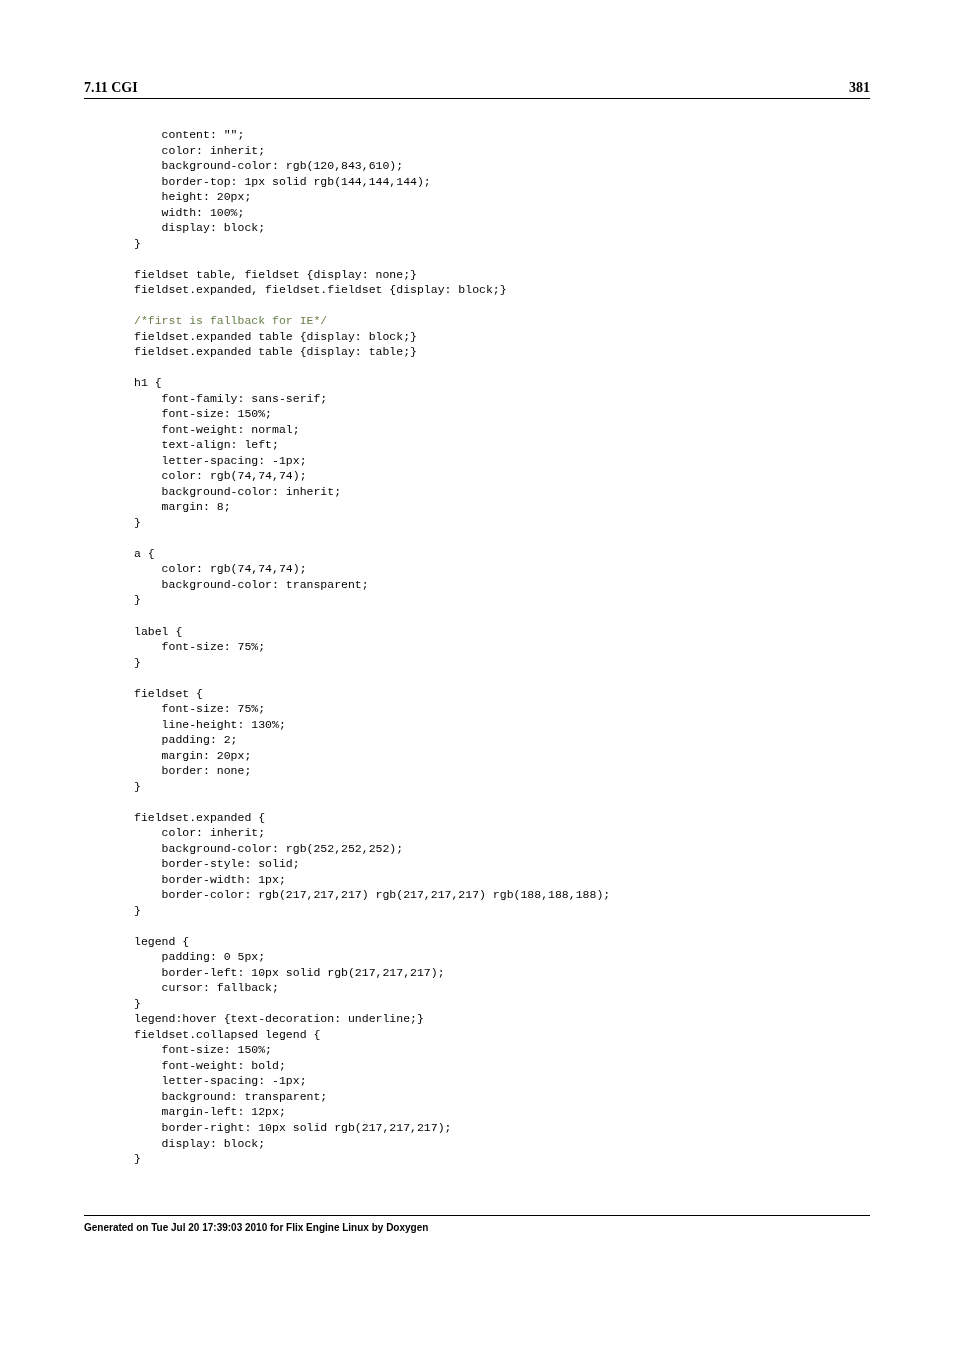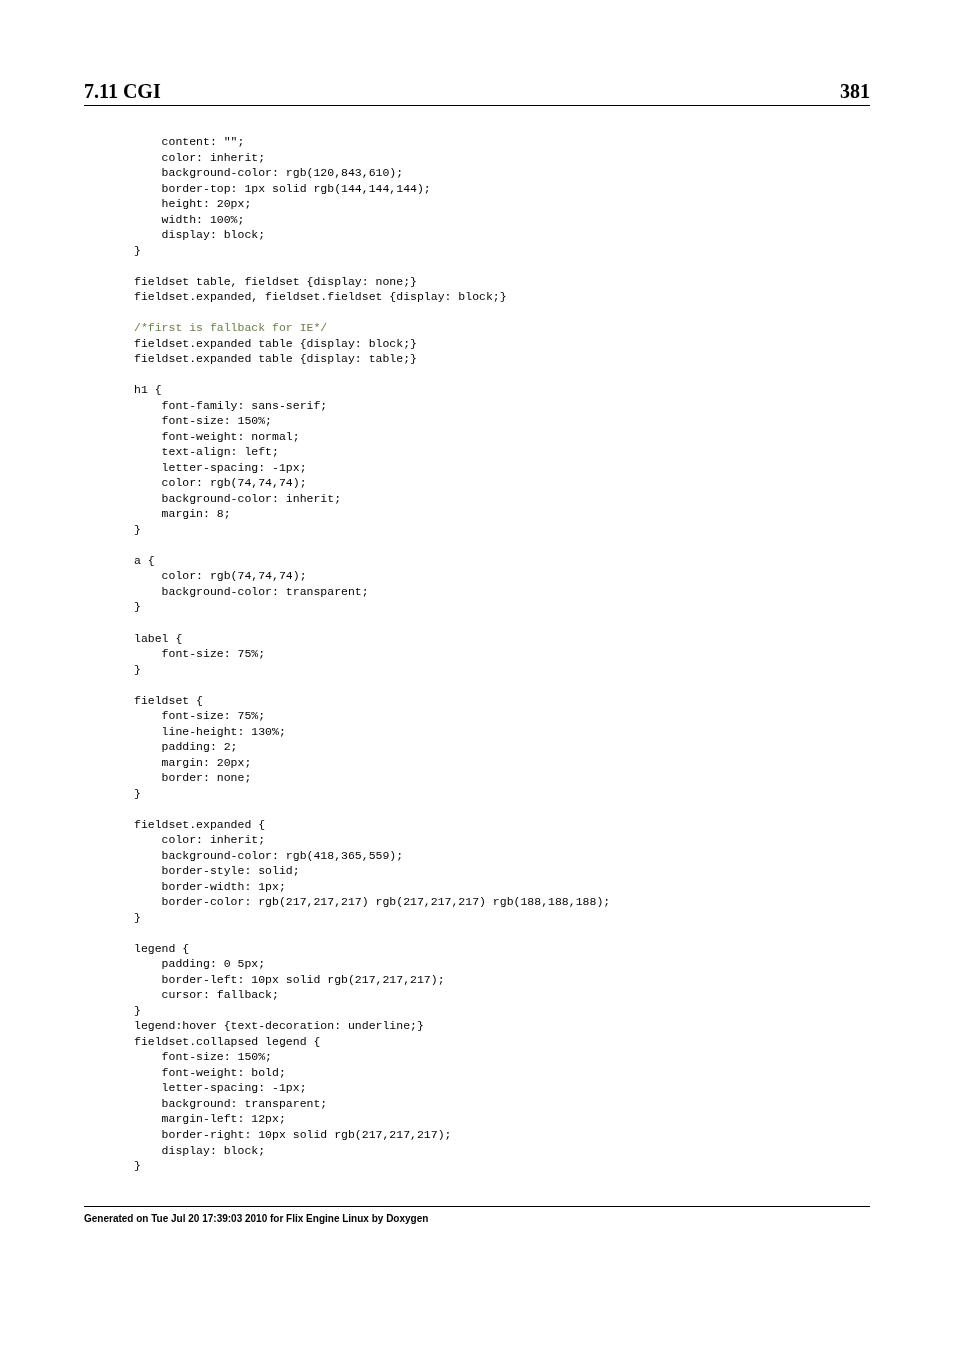--- a/index.html
+++ b/index.html
@@ -11,39 +11,39 @@
     font-size: 13px;
     color: #000;
   }
   .page {
     padding: 80px 84px 40px 84px;
   }
   .header-row {
     display: flex;
     justify-content: space-between;
     font-weight: bold;
-    font-size: 20px;
+    font-size: 14px;
     margin-bottom: 2px;
   }
   .rule {
     border: none;
     border-top: 1.5px solid #000;
     margin: 2px 0 28px 0;
   }
   .code-block {
     font-family: "Courier New", Courier, monospace;
     font-size: 11.5px;
     line-height: 1.35;
     white-space: pre;
     color: #000;
     margin-left: 50px;
   }
   .kw { color: #6a7f49; }
   .footer {
-    margin-top: 32px;
+    margin-top: 48px;
   }
   .footer-rule {
     border: none;
     border-top: 1px solid #000;
     margin: 0 0 6px 0;
   }
   .footer-text {
     font-size: 10px;
     font-weight: bold;
     font-family: Arial, Helvetica, sans-serif;
@@ -99,21 +99,21 @@
 <span>fieldset {</span>
 <span>    font-size: 75%;</span>
 <span>    line-height: 130%;</span>
 <span>    padding: 2;</span>
 <span>    margin: 20px;</span>
 <span>    border: none;</span>
 <span>}</span>
 <span></span>
 <span>fieldset.expanded {</span>
 <span>    color: inherit;</span>
-<span>    background-color: rgb(418,365,559);</span>
+<span>    background-color: rgb(252,252,252);</span>
 <span>    border-style: solid;</span>
 <span>    border-width: 1px;</span>
 <span>    border-color: rgb(217,217,217) rgb(217,217,217) rgb(188,188,188);</span>
 <span>}</span>
 <span></span>
 <span>legend {</span>
 <span>    padding: 0 5px;</span>
 <span>    border-left: 10px solid rgb(217,217,217);</span>
 <span>    cursor: fallback;</span>
 <span>}</span>

